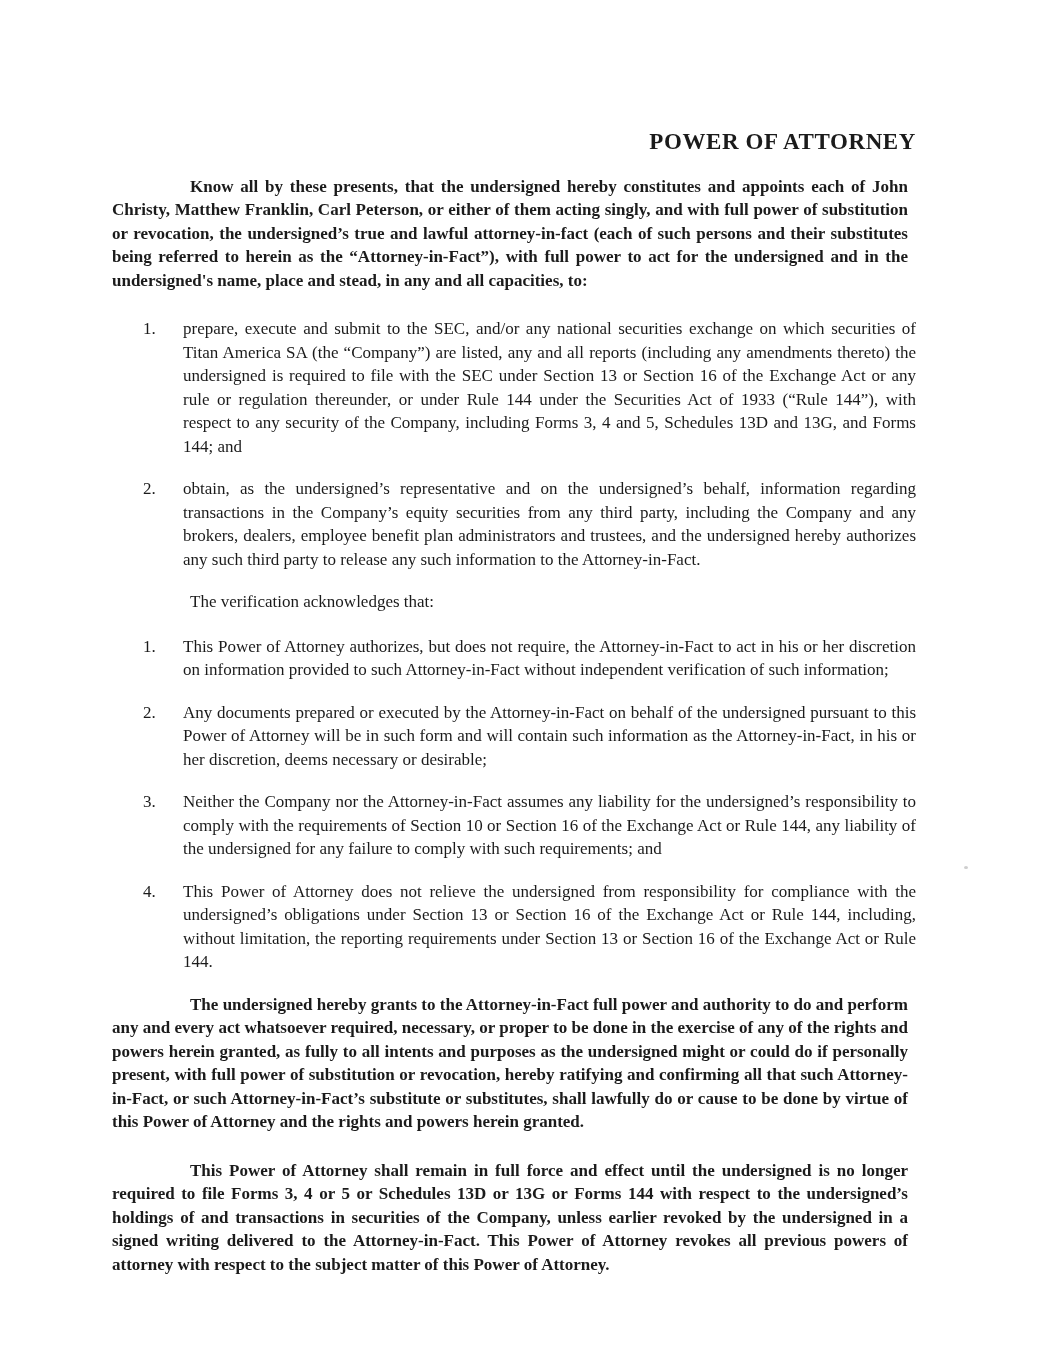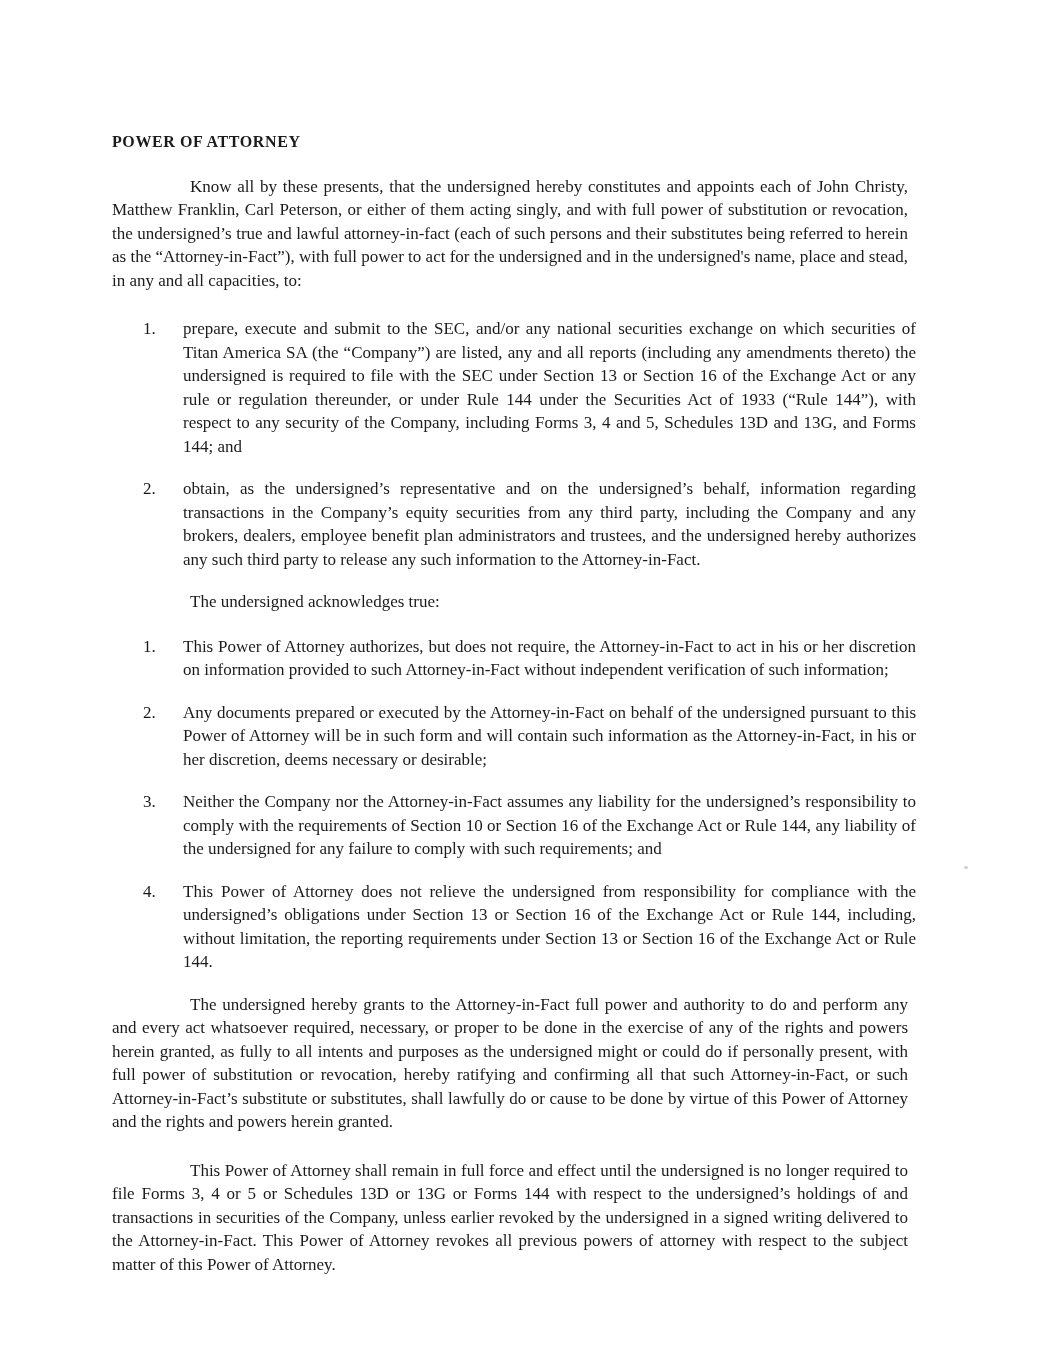--- a/index.html
+++ b/index.html
@@ -18,30 +18,31 @@
   }
   .content {
     position: absolute;
     left: 112px;
     top: 130px;
     width: 804px;
     font-size: 17px;
     line-height: 23.5px;
   }
   .doc-title {
-    font-size: 16px;
+    font-size: 23px;
     font-weight: bold;
-    text-align: left;
+    text-align: right;
     letter-spacing: 0.6px;
     margin: 0 0 21px 0;
   }
   .para {
     text-align: justify;
     text-indent: 78px;
     margin: 0 8px 25px 0;
+    font-weight: bold;
   }
   .ack-intro {
     margin: 0 0 21px 78px;
   }
   .num-list {
     margin: 0 0 4px 0;
   }
   .li {
     display: flex;
     margin: 0 0 19px 0;
@@ -81,21 +82,21 @@
       <div class="li">
         <span class="num">1.</span>
         <span class="txt">prepare, execute and submit to the SEC, and/or any national securities exchange on which securities of Titan America SA (the “Company”) are listed, any and all reports (including any amendments thereto) the undersigned is required to file with the SEC under Section 13 or Section 16 of the Exchange Act or any rule or regulation thereunder, or under Rule 144 under the Securities Act of 1933 (“Rule 144”), with respect to any security of the Company, including Forms 3, 4 and 5, Schedules 13D and 13G, and Forms 144; and</span>
       </div>
       <div class="li">
         <span class="num">2.</span>
         <span class="txt">obtain, as the undersigned’s representative and on the undersigned’s behalf, information regarding transactions in the Company’s equity securities from any third party, including the Company and any brokers, dealers, employee benefit plan administrators and trustees, and the undersigned hereby authorizes any such third party to release any such information to the Attorney-in-Fact.</span>
       </div>
     </div>
 
-    <p class="ack-intro">The undersigned acknowledges true:</p>
+    <p class="ack-intro">The verification acknowledges that:</p>
 
     <div class="num-list">
       <div class="li">
         <span class="num">1.</span>
         <span class="txt">This Power of Attorney authorizes, but does not require, the Attorney-in-Fact to act in his or her discretion on information provided to such Attorney-in-Fact without independent verification of such information;</span>
       </div>
       <div class="li">
         <span class="num">2.</span>
         <span class="txt">Any documents prepared or executed by the Attorney-in-Fact on behalf of the undersigned pursuant to this Power of Attorney will be in such form and will contain such information as the Attorney-in-Fact, in his or her discretion, deems necessary or desirable;</span>
       </div>

